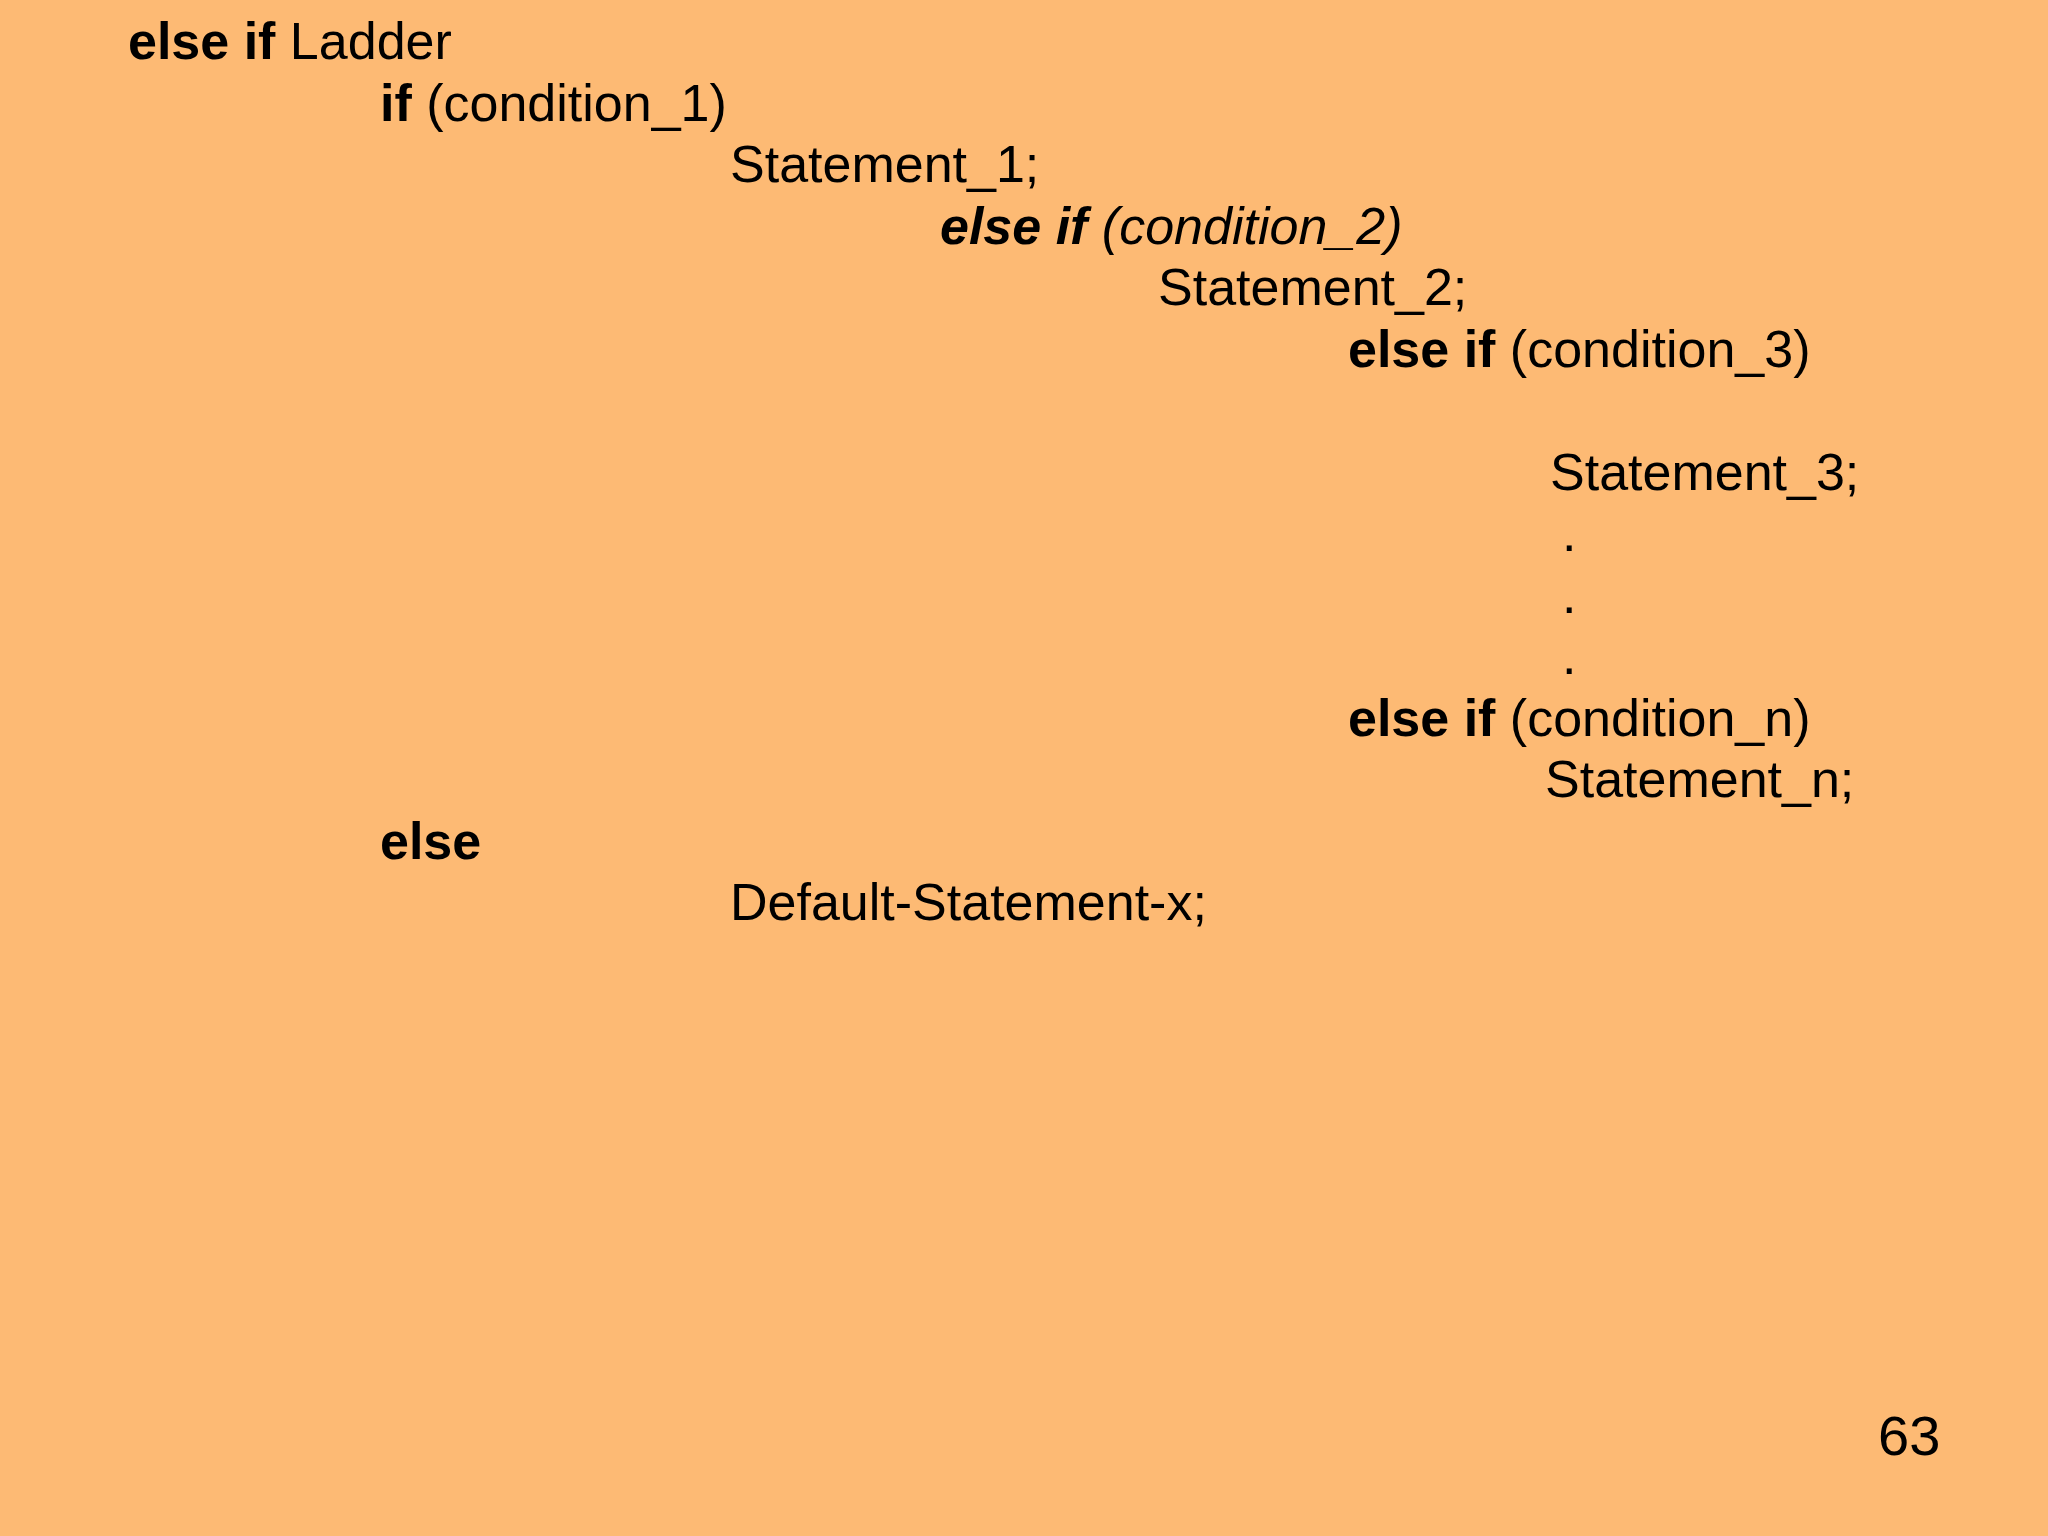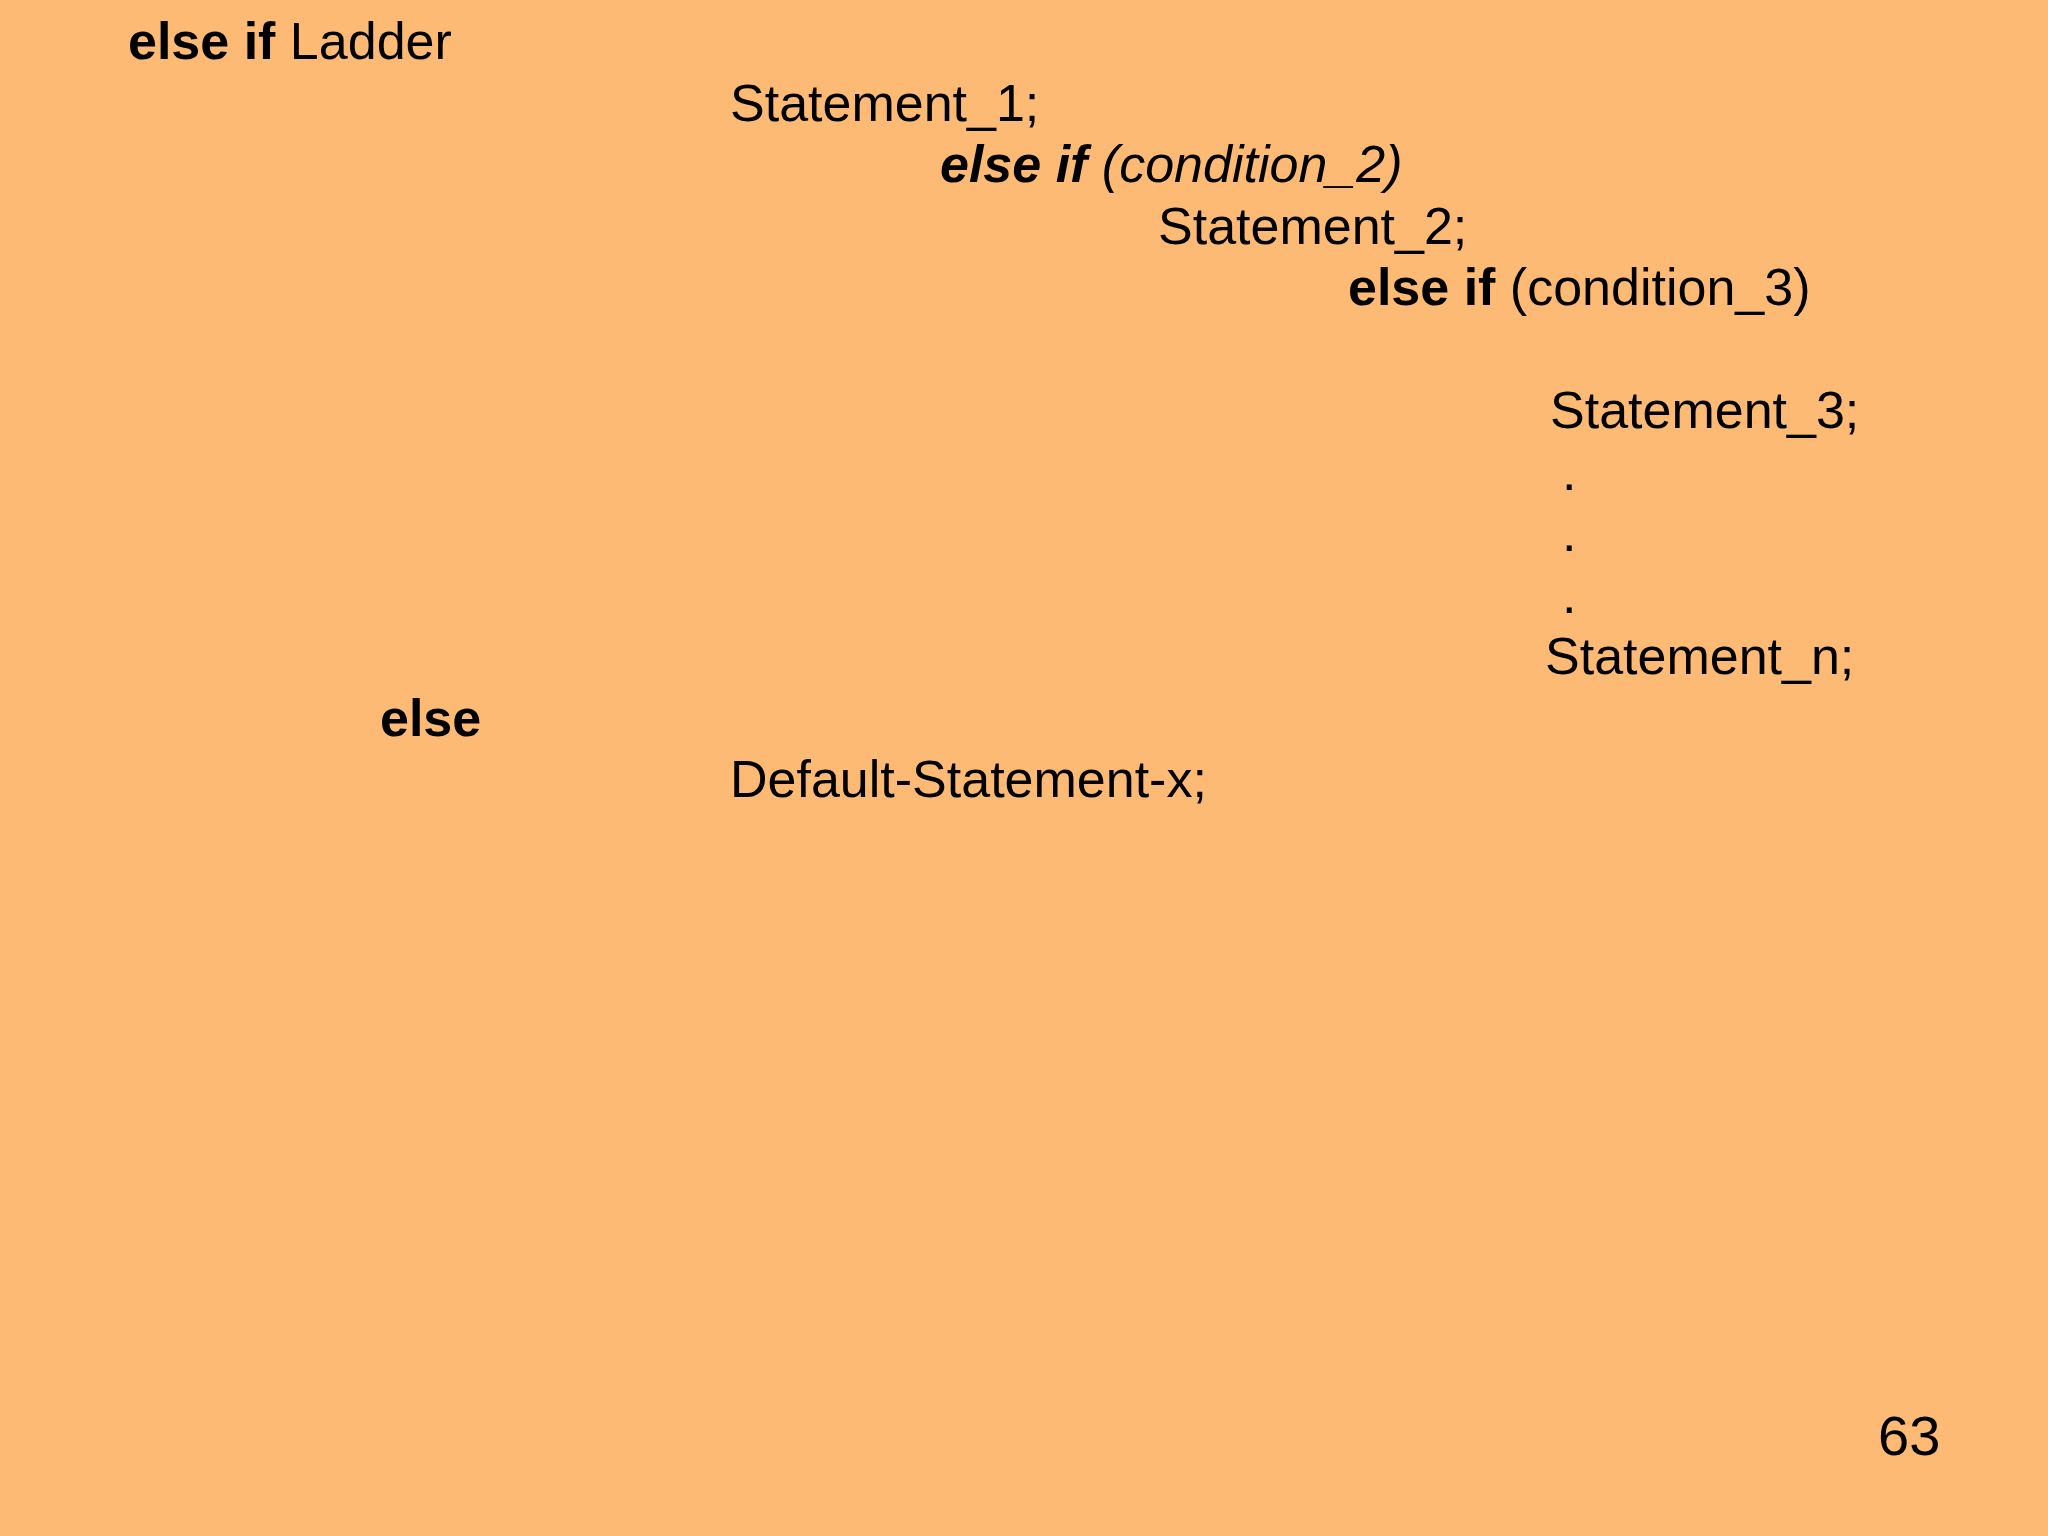--- a/index.html
+++ b/index.html
@@ -44,27 +44,29 @@
     line-height: 1;
     color: #000000;
   }
 </style>
 </head>
 <body>
 
 <div class="slide">
   <div class="code-block" id="code-block">
       <div class="code-line" style="padding-left: 128px;"><span class="kw">else if</span><span class="plain"> Ladder</span></div>
+      <div class="code-line" style="padding-left: 380px;"><span class="kw">if</span><span class="plain"> (condition_1)</span></div>
       <div class="code-line" style="padding-left: 730px;"><span class="plain">Statement_1;</span></div>
       <div class="code-line" style="padding-left: 940px; font-style: italic;"><span class="kw">else if</span><span class="plain"> (condition_2)</span></div>
       <div class="code-line" style="padding-left: 1142px; margin-left: 16px;"><span class="plain">Statement_2;</span></div>
       <div class="code-line" style="padding-left: 1348px;"><span class="kw">else if</span><span class="plain"> (condition_3)</span></div>
       <div class="code-line" style="padding-left: 0px;"></div>
       <div class="code-line" style="padding-left: 1550px;"><span class="plain">Statement_3;</span></div>
       <div class="code-line" style="padding-left: 1562px;"><span class="plain">.</span></div>
       <div class="code-line" style="padding-left: 1562px;"><span class="plain">.</span></div>
       <div class="code-line" style="padding-left: 1562px;"><span class="plain">.</span></div>
+      <div class="code-line" style="padding-left: 1348px;"><span class="kw">else if</span><span class="plain"> (condition_n)</span></div>
       <div class="code-line" style="padding-left: 1545px;"><span class="plain">Statement_n;</span></div>
       <div class="code-line" style="padding-left: 380px;"><span class="kw">else</span></div>
       <div class="code-line" style="padding-left: 730px;"><span class="plain">Default-Statement-x;</span></div>
     </div>
   <div class="page-number">63</div>
 </div>
 
 </body></html>

